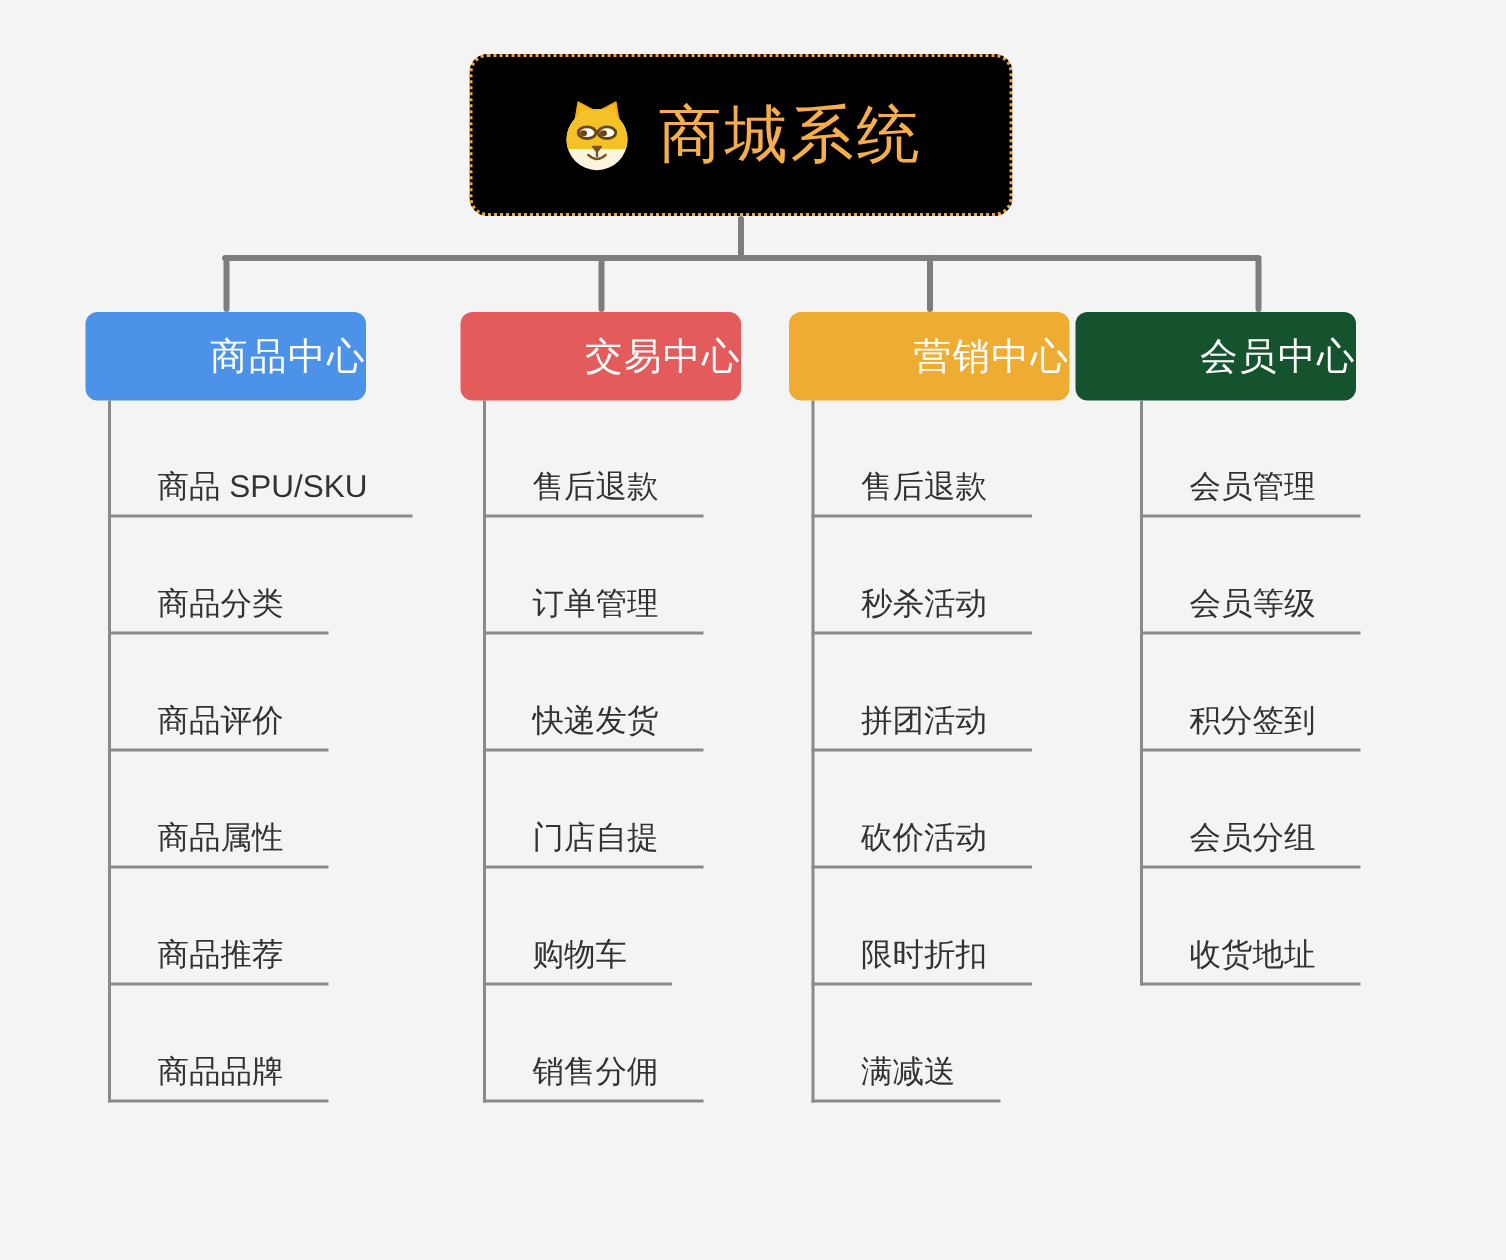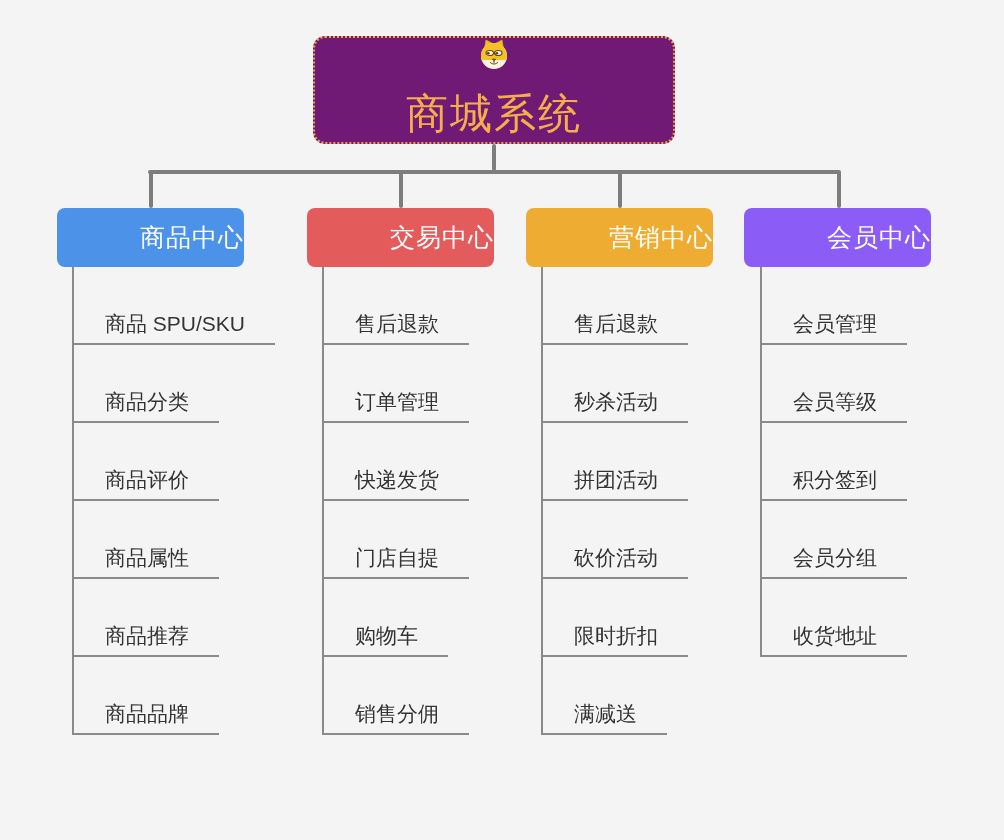--- a/index.html
+++ b/index.html
@@ -13,29 +13,28 @@
     width:1004px;
     height:840px;
     background:#f4f4f5;
     overflow:hidden;
   }
   
   .root-node{
     position:absolute;
     left:313px; top:36px;
     width:362px; height:108px;
-    background:#701a75;
+    background:#000000;
     border:2px dotted #f2a53c;
     border-radius:12px;
     box-sizing:border-box;
     display:flex;
     align-items:center;
     justify-content:center;
     gap:16px;
-    flex-direction:column;
   }
   .root-title{
     font-size:42px;
     color:#f6ae4b;
     letter-spacing:2px;
     white-space:nowrap;
   }
   .dog-icon{width:50px;height:50px;display:block;}
   
   .connector{
@@ -181,21 +180,21 @@
           <span class="leaf-label">砍价活动</span>
         </div>
         <div class="leaf-row">
           <span class="leaf-label">限时折扣</span>
         </div>
         <div class="leaf-row">
           <span class="leaf-label">满减送</span>
         </div>
       </div>
       <div class="connector" style="left: 836.5px; top: 170px; width: 4px; height: 38px;"></div>
-      <div class="branch-header" style="left: 744px; background: #8b5cf6;">
+      <div class="branch-header" style="left: 717px; background: #14532d;">
         <span>会员中心</span>
       </div>
       <div class="leaf-col" style="left: 760px;">
         <div class="leaf-row">
           <span class="leaf-label">会员管理</span>
         </div>
         <div class="leaf-row">
           <span class="leaf-label">会员等级</span>
         </div>
         <div class="leaf-row">

